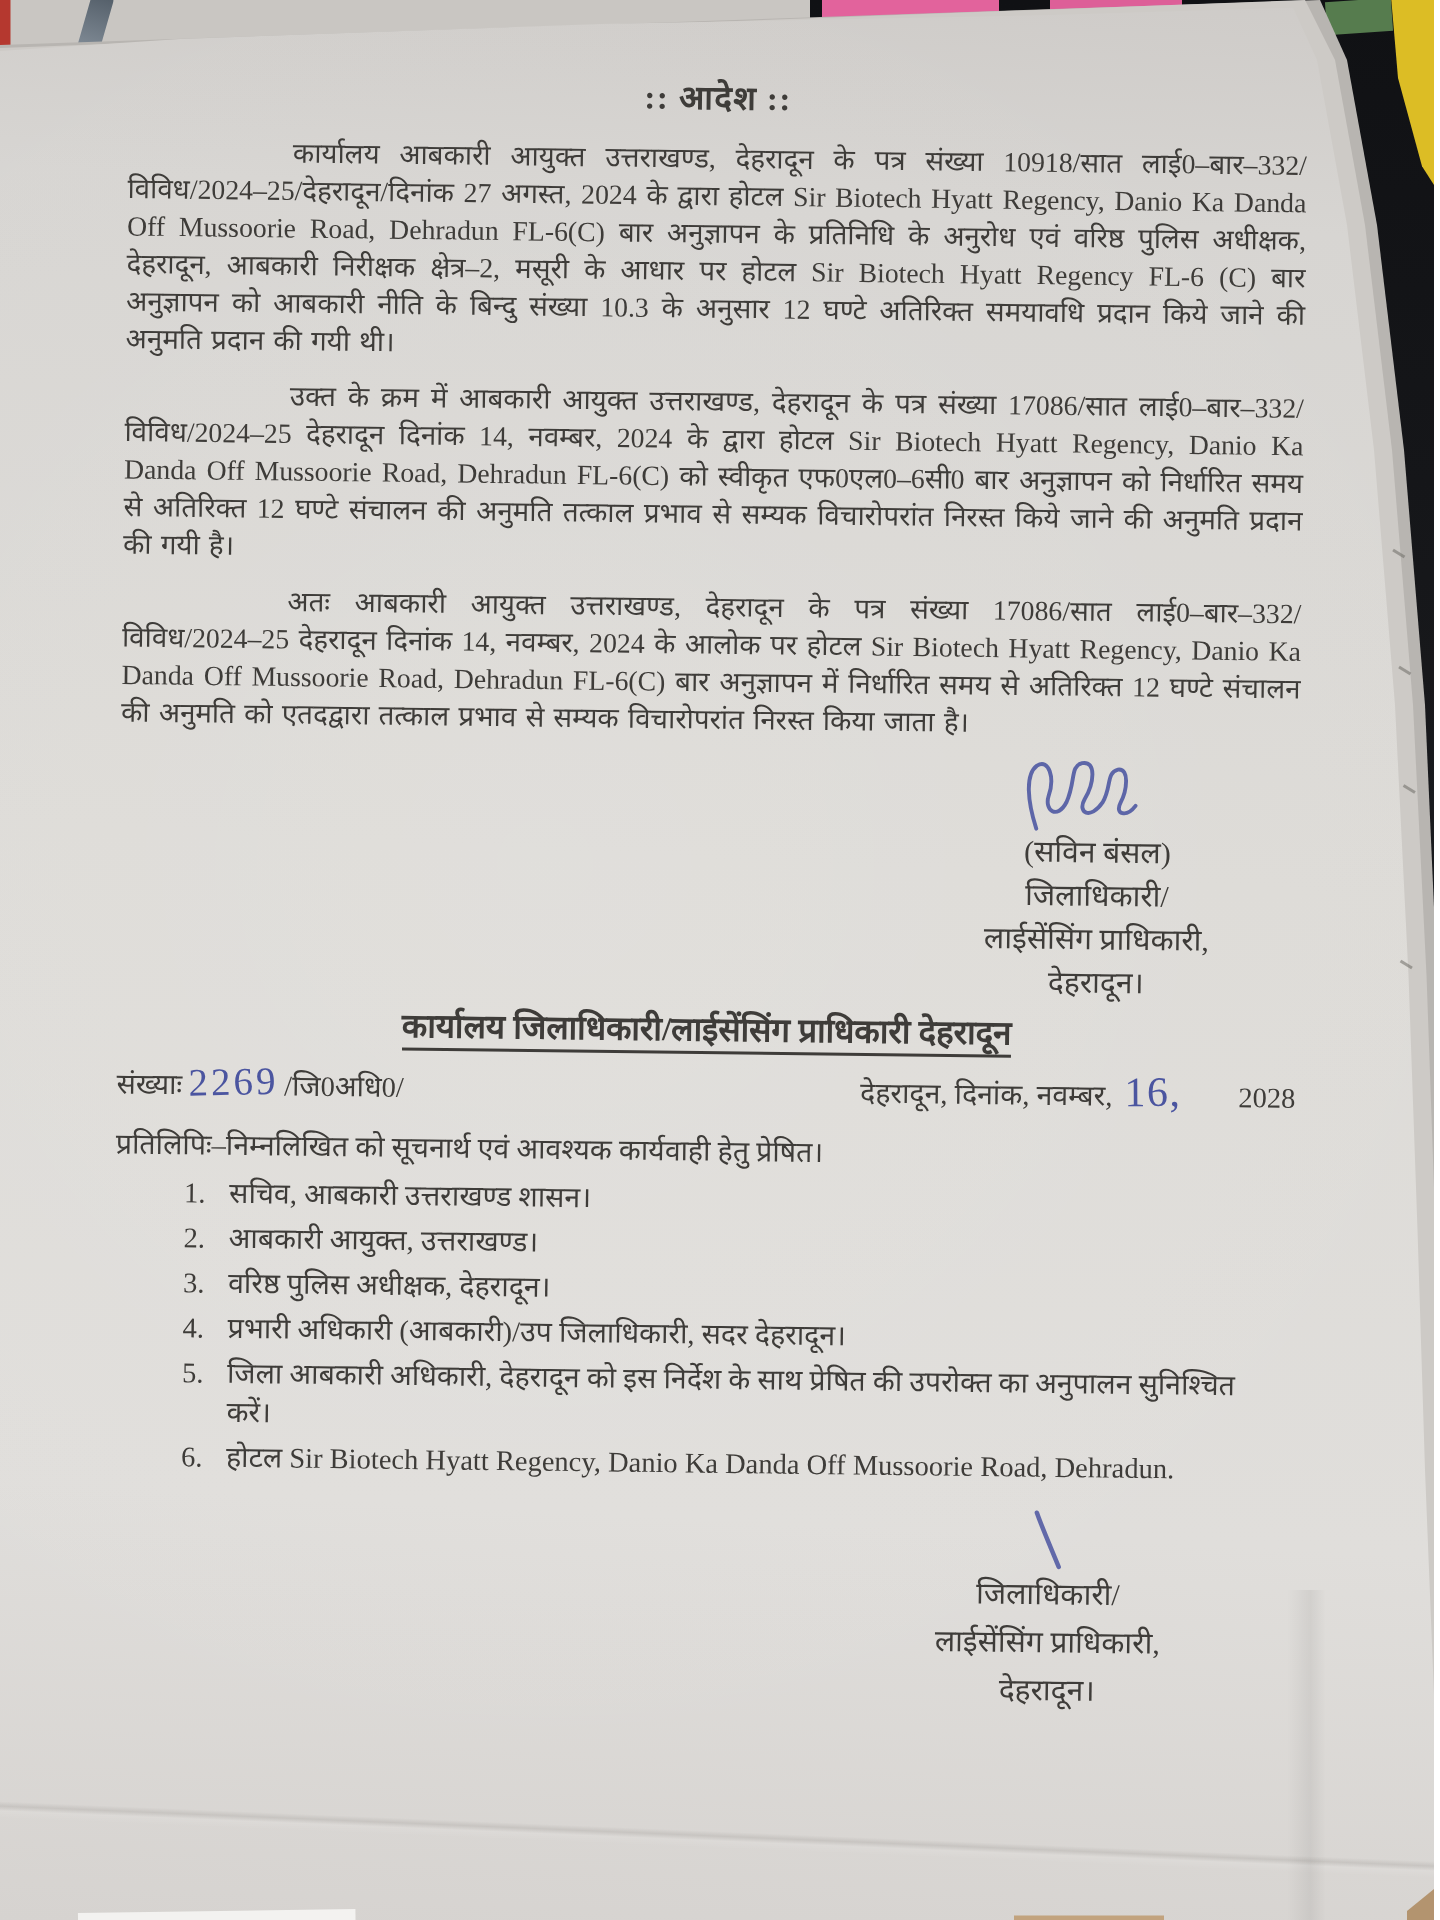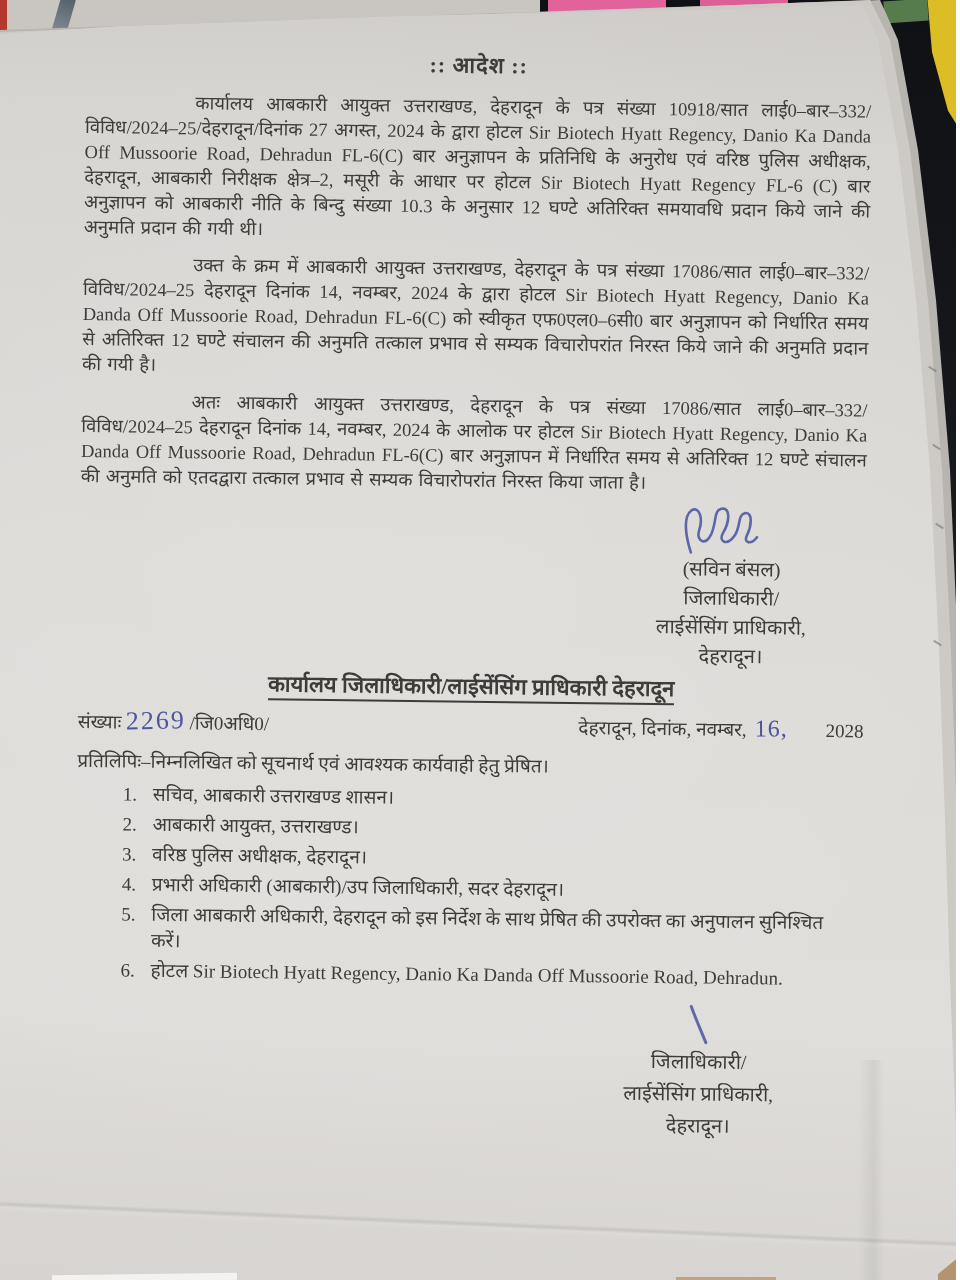--- a/index.html
+++ b/index.html
@@ -57,21 +57,21 @@
 
   .sig-block{display:flex;flex-direction:column;align-items:center;width:240px;
              margin:-4px 14px 0 auto;text-align:center;font-size:20px;line-height:29px;}
   .sig-svg{display:block;margin:0 auto -2px auto;}
 
   .office-heading{text-align:center;font-size:22px;font-weight:bold;margin:2px 0 10px 0;}
   .office-heading span{border-bottom:2px solid #3e3c39;padding-bottom:2px;}
 
   .ref-line{display:flex;align-items:baseline;font-size:19px;margin:0 0 12px 0;}
   .hand{color:#4b55a0;font-size:26px;letter-spacing:2px;transform:rotate(-2deg);display:inline-block;margin:0 4px;}
-  .hand-day{color:#4b55a0;font-size:24px;letter-spacing:1px;transform:rotate(-1deg);display:inline-block;margin:0 10px 0 8px;}
+  .hand-day{color:#4b55a0;font-size:28px;letter-spacing:1px;transform:rotate(-1deg);display:inline-block;margin:0 10px 0 8px;}
   .ref-right{margin-left:auto;display:flex;align-items:baseline;}
   .ref-year{margin-left:28px;}
 
   .copy-line{font-size:19px;margin:0 0 8px 0;}
   .copy-list{margin:0 0 0 46px;}
   .copy-item{display:flex;font-size:19px;line-height:25.5px;margin-bottom:4.5px;}
   .copy-item .num{width:30px;flex:0 0 30px;}
   .copy-item .txt{flex:1;padding-right:6px;}
 
   .sig-block2{display:flex;flex-direction:column;align-items:center;width:250px;

